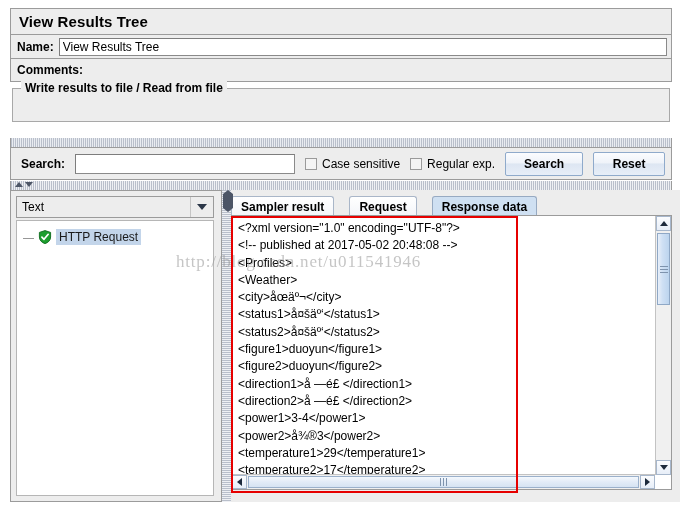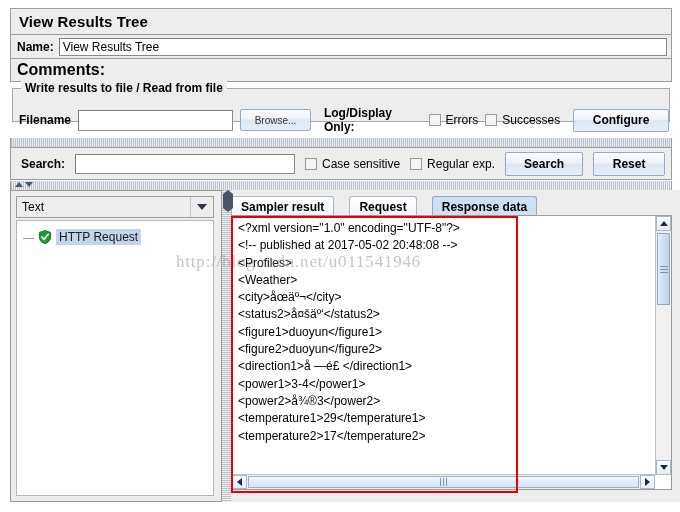--- a/index.html
+++ b/index.html
@@ -112,21 +112,21 @@
     left: 10px; top: 59px;
     width: 662px; height: 23px;
     background: #ededed;
     border: 1px solid #9b9b9b;
     border-top: none;
     box-sizing: border-box;
     display: flex;
     align-items: center;
     padding-left: 6px;
   }
-  .comments-row .lbl { font-weight: bold; font-size: 16px; }
+  .comments-row .lbl { font-weight: bold; font-size: 12px; }
 
   
   .group-box {
     position: absolute;
     left: 12px; top: 88px;
     width: 658px; height: 34px;
     border: 1px solid #a8a8a8;
     box-sizing: border-box;
     background: #ededed;
   }
@@ -501,35 +501,20 @@
     <span class="lbl">Name:</span>
     <input class="jtext" type="text" value="View Results Tree" style="">
   </div>
 
   <div class="comments-row">
     <span class="lbl">Comments:</span>
   </div>
 
   <div class="group-box">
     <span class="group-title">Write results to file / Read from file</span>
-    <div class="file-row">
-      <span class="lbl">Filename</span>
-      <input class="jtext fname" type="text" value="" style="">
-      <div class="jbutton browse-btn small-label">Browse...</div>
-      <span class="logdisp">Log/Display Only:</span>
-      <span class="checkrow">
-        <span class="jcheck"></span>
-        <span>Errors</span>
-      </span>
-      <span class="checkrow">
-        <span class="jcheck"></span>
-        <span>Successes</span>
-      </span>
-      <div class="jbutton configure-btn">Configure</div>
-    </div>
   </div>
 
   <div class="divider-strip"></div>
 
   <div class="search-bar">
     <span class="lbl">Search:</span>
     <input class="jtext sinput" type="text" value="" style="">
     <span class="checkrow">
       <span class="jcheck"></span>
       <span>Case sensitive</span>
@@ -584,24 +569,26 @@
       <div class="tab active">Response data</div>
     </div>
 
     <div class="content-wrap">
       <div class="xml-area" id="xml-area">
           <div class="xml-line">&lt;?xml version="1.0" encoding="UTF-8"?&gt;</div>
           <div class="xml-line">&lt;!-- published at 2017-05-02 20:48:08 --&gt;</div>
           <div class="xml-line">&lt;Profiles&gt;</div>
           <div class="xml-line">&lt;Weather&gt;</div>
           <div class="xml-line">&lt;city&gt;åœ­äº¬&lt;/city&gt;</div>
+          <div class="xml-line">&lt;status1&gt;å¤šäº‘&lt;/status1&gt;</div>
           <div class="xml-line">&lt;status2&gt;å¤šäº‘&lt;/status2&gt;</div>
           <div class="xml-line">&lt;figure1&gt;duoyun&lt;/figure1&gt;</div>
           <div class="xml-line">&lt;figure2&gt;duoyun&lt;/figure2&gt;</div>
           <div class="xml-line">&lt;direction1&gt;å —é£ &lt;/direction1&gt;</div>
+          <div class="xml-line">&lt;direction2&gt;å —é£ &lt;/direction2&gt;</div>
           <div class="xml-line">&lt;power1&gt;3-4&lt;/power1&gt;</div>
           <div class="xml-line">&lt;power2&gt;å¾®3&lt;/power2&gt;</div>
           <div class="xml-line">&lt;temperature1&gt;29&lt;/temperature1&gt;</div>
           <div class="xml-line">&lt;temperature2&gt;17&lt;/temperature2&gt;</div>
         </div>
 
       <div class="vsb">
         <div class="arrow-btn top">
             <span class="sb-tri-up"></span>
           </div>

